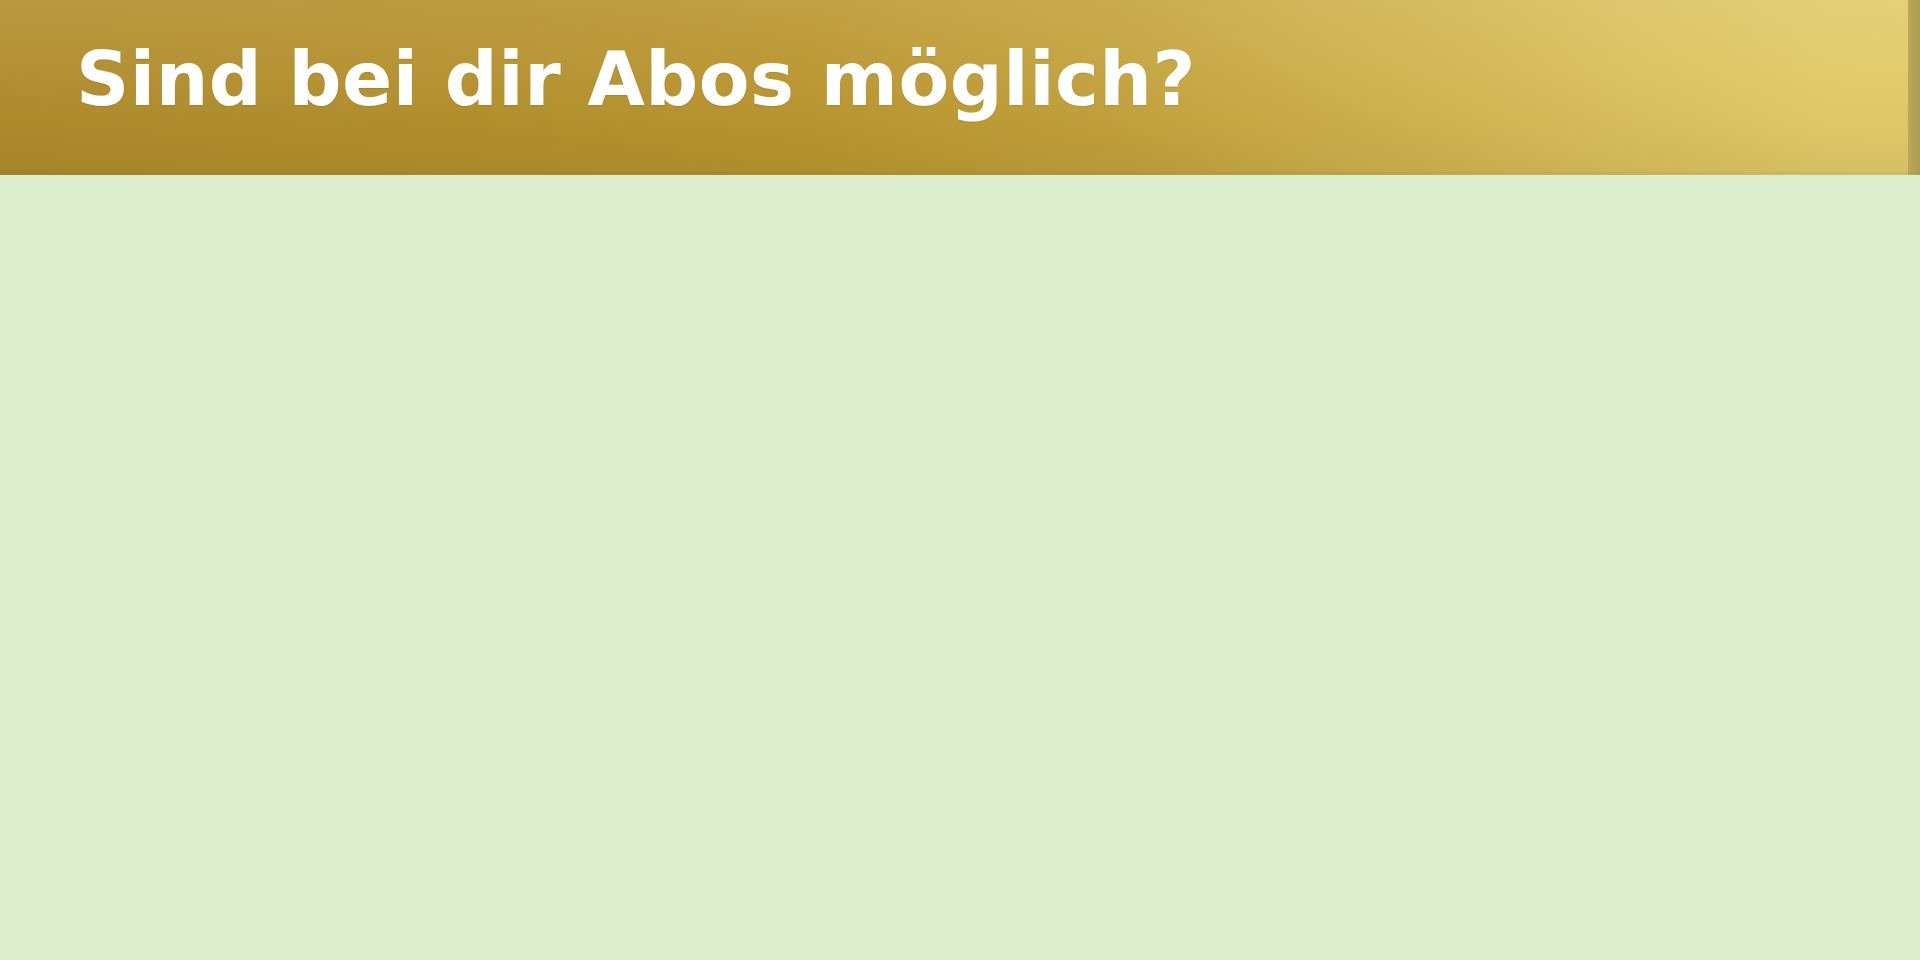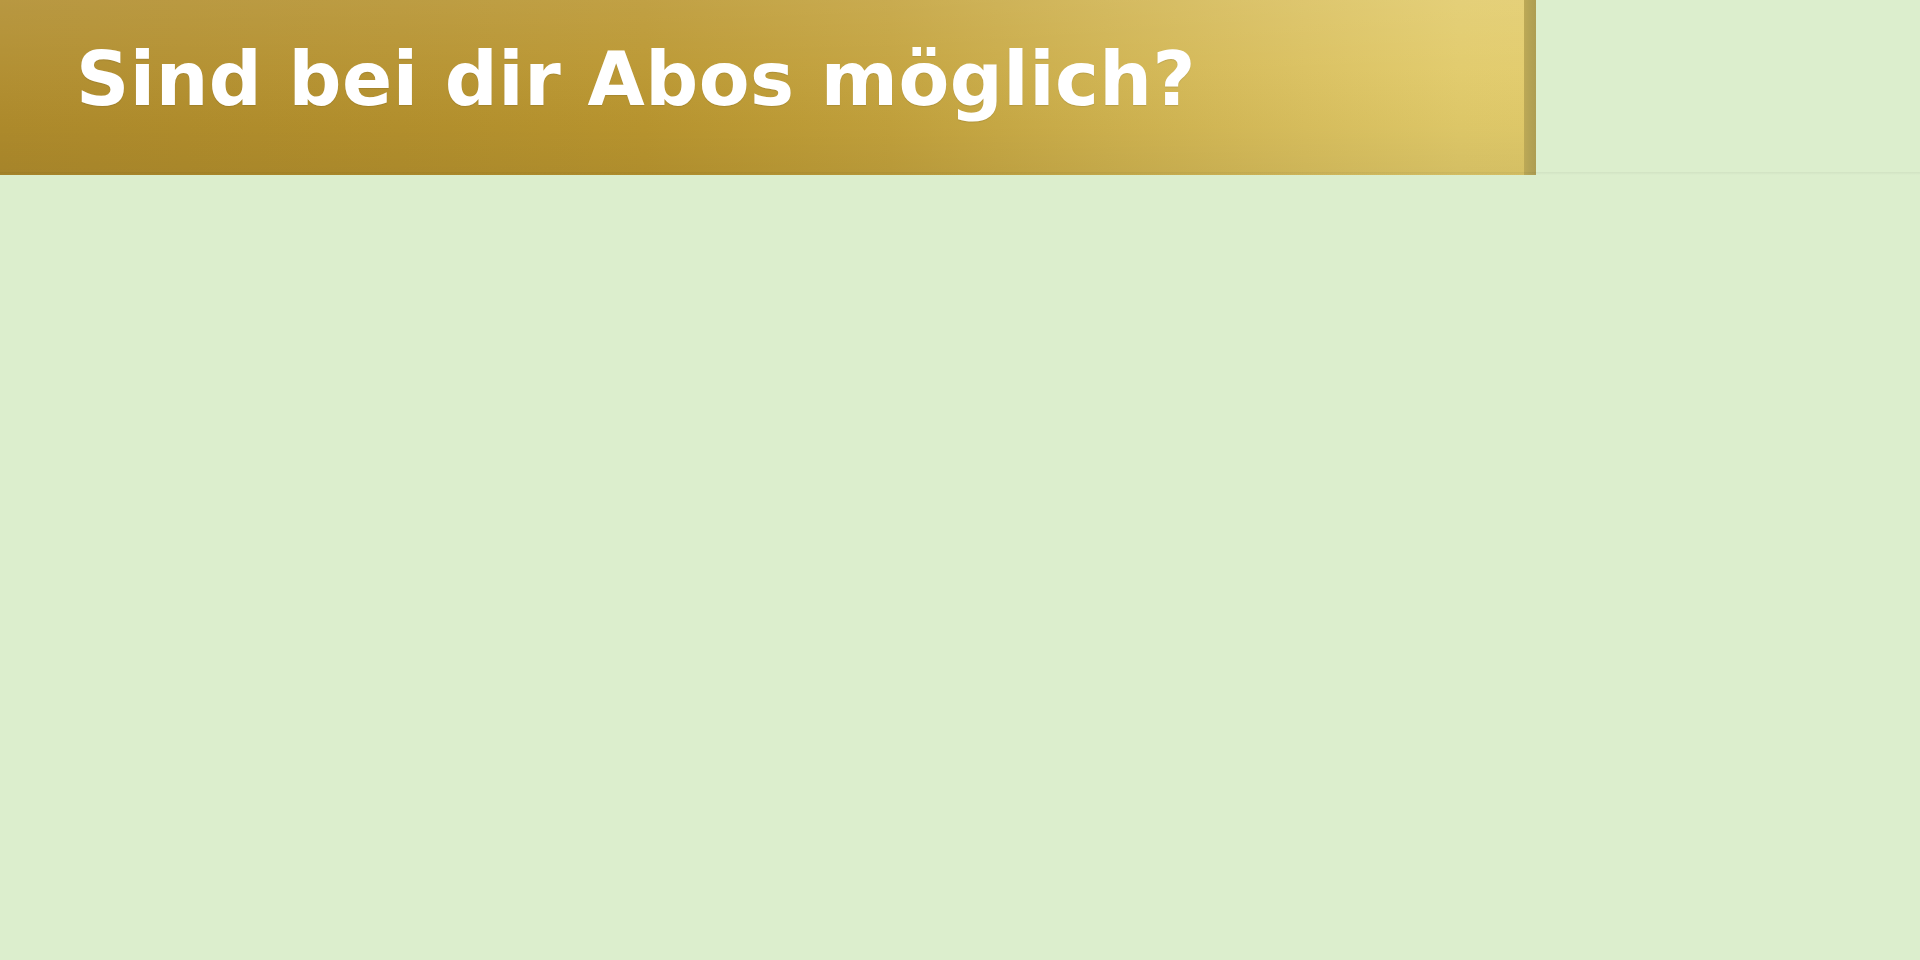--- a/index.html
+++ b/index.html
@@ -21,21 +21,21 @@
     height: 960px;
     background: #DCEECD;
     overflow: hidden;
   }
 
   
   .slide-header {
     position: absolute;
     left: 0;
     top: 0;
-    width: 1536px;
+    width: 1920px;
     height: 175px;
     background-color: #BC9A37;
     background-image:
       linear-gradient(to bottom,
         rgba(255, 255, 255, 0.10) 0%,
         rgba(255, 255, 255, 0.04) 38%,
         rgba(0, 0, 0, 0.02) 72%,
         rgba(0, 0, 0, 0.06) 100%),
       linear-gradient(to right,
         #B08C2C 0%,

